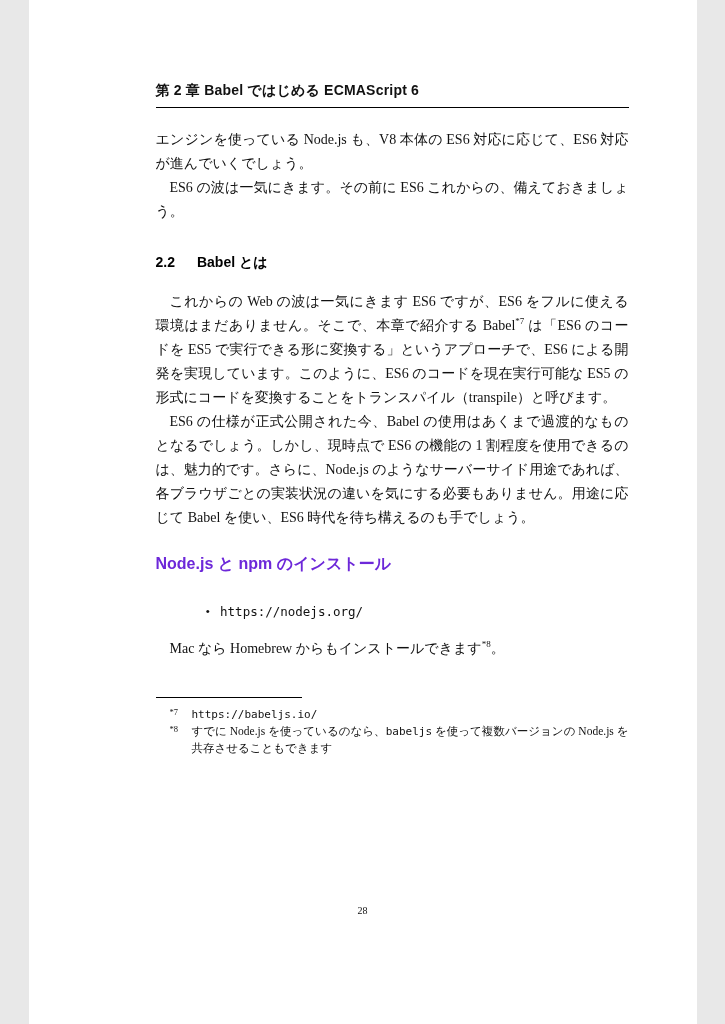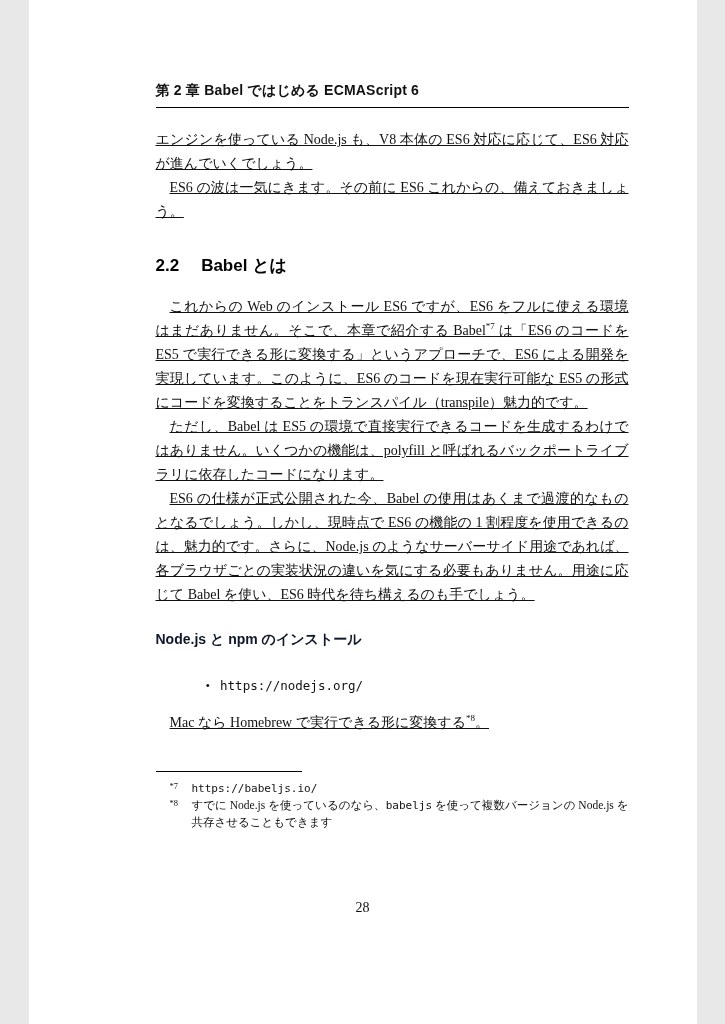--- a/index.html
+++ b/index.html
@@ -26,39 +26,39 @@
     font-size: 14px;
     padding-bottom: 7px;
     border-bottom: 1.6px solid #000;
     letter-spacing: 0.2px;
   }
   .body-text {
     font-size: 14px;
     line-height: 24px;
     text-align: justify;
   }
-  .body-text p { text-indent: 1em; text-decoration: underline; }
+  .body-text p { text-indent: 1em; }
   .body-text p.no-indent { text-indent: 0; }
   .intro { margin-top: 20px; }
   h2.section-heading {
     font-family: "Liberation Sans", sans-serif;
     font-weight: bold;
-    font-size: 17px;
+    font-size: 14px;
     margin-top: 30px;
     margin-bottom: 18px;
     color: #000;
   }
   h2.section-heading .sec-num { display: inline-block; margin-right: 22px; }
   h3.subsection-heading {
     font-family: "Liberation Sans", sans-serif;
     font-weight: bold;
-    font-size: 14px;
+    font-size: 16px;
     margin-top: 24px;
     margin-bottom: 25px;
-    color: #0f172a;
+    color: #6d28d9;
   }
   sup.fnref {
     font-size: 9px;
     vertical-align: super;
     line-height: 0;
   }
   .mono {
     font-family: "DejaVu Sans Mono", monospace;
     font-size: 12.5px;
     margin-top: 28px;
@@ -91,56 +91,55 @@
     top: -2px;
   }
   .footnote-row .fn-text { flex: 1; text-align: justify; }
   .footnote-row .mono { font-size: 11px; }
   .page-number {
     position: absolute;
     left: 0;
     bottom: 108px;
     width: 100%;
     text-align: center;
-    font-size: 14px;
+    font-size: 10px;
   }
 </style>
 </head>
 <body>
 
 <div class="page">
   <div class="content">
 
     <div class="running-header">第 2 章 Babel ではじめる ECMAScript 6</div>
 
     <div class="body-text intro">
       <p class="no-indent">エンジンを使っている Node.js も、V8 本体の ES6 対応に応じて、ES6 対応が進んでいくでしょう。</p>
       <p>ES6 の波は一気にきます。その前に ES6 これからの、備えておきましょう。</p>
     </div>
 
     <h2 class="section-heading">
       <span class="sec-num">2.2</span><span>Babel とは</span>
     </h2>
 
     <div class="body-text">
-      <p><span>これからの Web のインストール ES6 ですが、ES6 をフルに使える環境はまだありません。そこで、本章で紹介する Babel</span><sup class="fnref">*7</sup><span> は「ES6 のコードを ES5 で実行できる形に変換する」というアプローチで、ES6 による開発を実現しています。このように、ES6 のコードを現在実行可能な ES5 の形式にコードを変換することをトランスパイル（transpile）魅力的です。</span></p>
-      <p>ただし、Babel は ES5 の環境で直接実行できるコードを生成するわけではありません。いくつかの機能は、polyfill と呼ばれるバックポートライブラリに依存したコードになります。</p>
+      <p><span>これからの Web の波は一気にきます ES6 ですが、ES6 をフルに使える環境はまだありません。そこで、本章で紹介する Babel</span><sup class="fnref">*7</sup><span> は「ES6 のコードを ES5 で実行できる形に変換する」というアプローチで、ES6 による開発を実現しています。このように、ES6 のコードを現在実行可能な ES5 の形式にコードを変換することをトランスパイル（transpile）と呼びます。</span></p>
       <p>ES6 の仕様が正式公開された今、Babel の使用はあくまで過渡的なものとなるでしょう。しかし、現時点で ES6 の機能の 1 割程度を使用できるのは、魅力的です。さらに、Node.js のようなサーバーサイド用途であれば、各ブラウザごとの実装状況の違いを気にする必要もありません。用途に応じて Babel を使い、ES6 時代を待ち構えるのも手でしょう。</p>
     </div>
 
 
     <h3 class="subsection-heading">Node.js と npm のインストール</h3>
 
     <div class="body-text">
 
       <ul class="url-list">
         <li><span class="bullet">•</span><span class="mono">https://nodejs.org/</span></li>
       </ul>
 
-      <p><span>Mac なら Homebrew で実行できる形に変換する</span><sup class="fnref">*8</sup><span>。</span></p>
+      <p><span>Mac なら Homebrew からもインストールできます</span><sup class="fnref">*8</sup><span>。</span></p>
     </div>
 
     <div class="footnotes">
       <div class="footnote-rule"></div>
 
       <div class="footnote-row">
         <span class="fn-marker">*7</span>
         <span class="fn-text"><span class="mono">https://babeljs.io/</span></span>
       </div>
 

